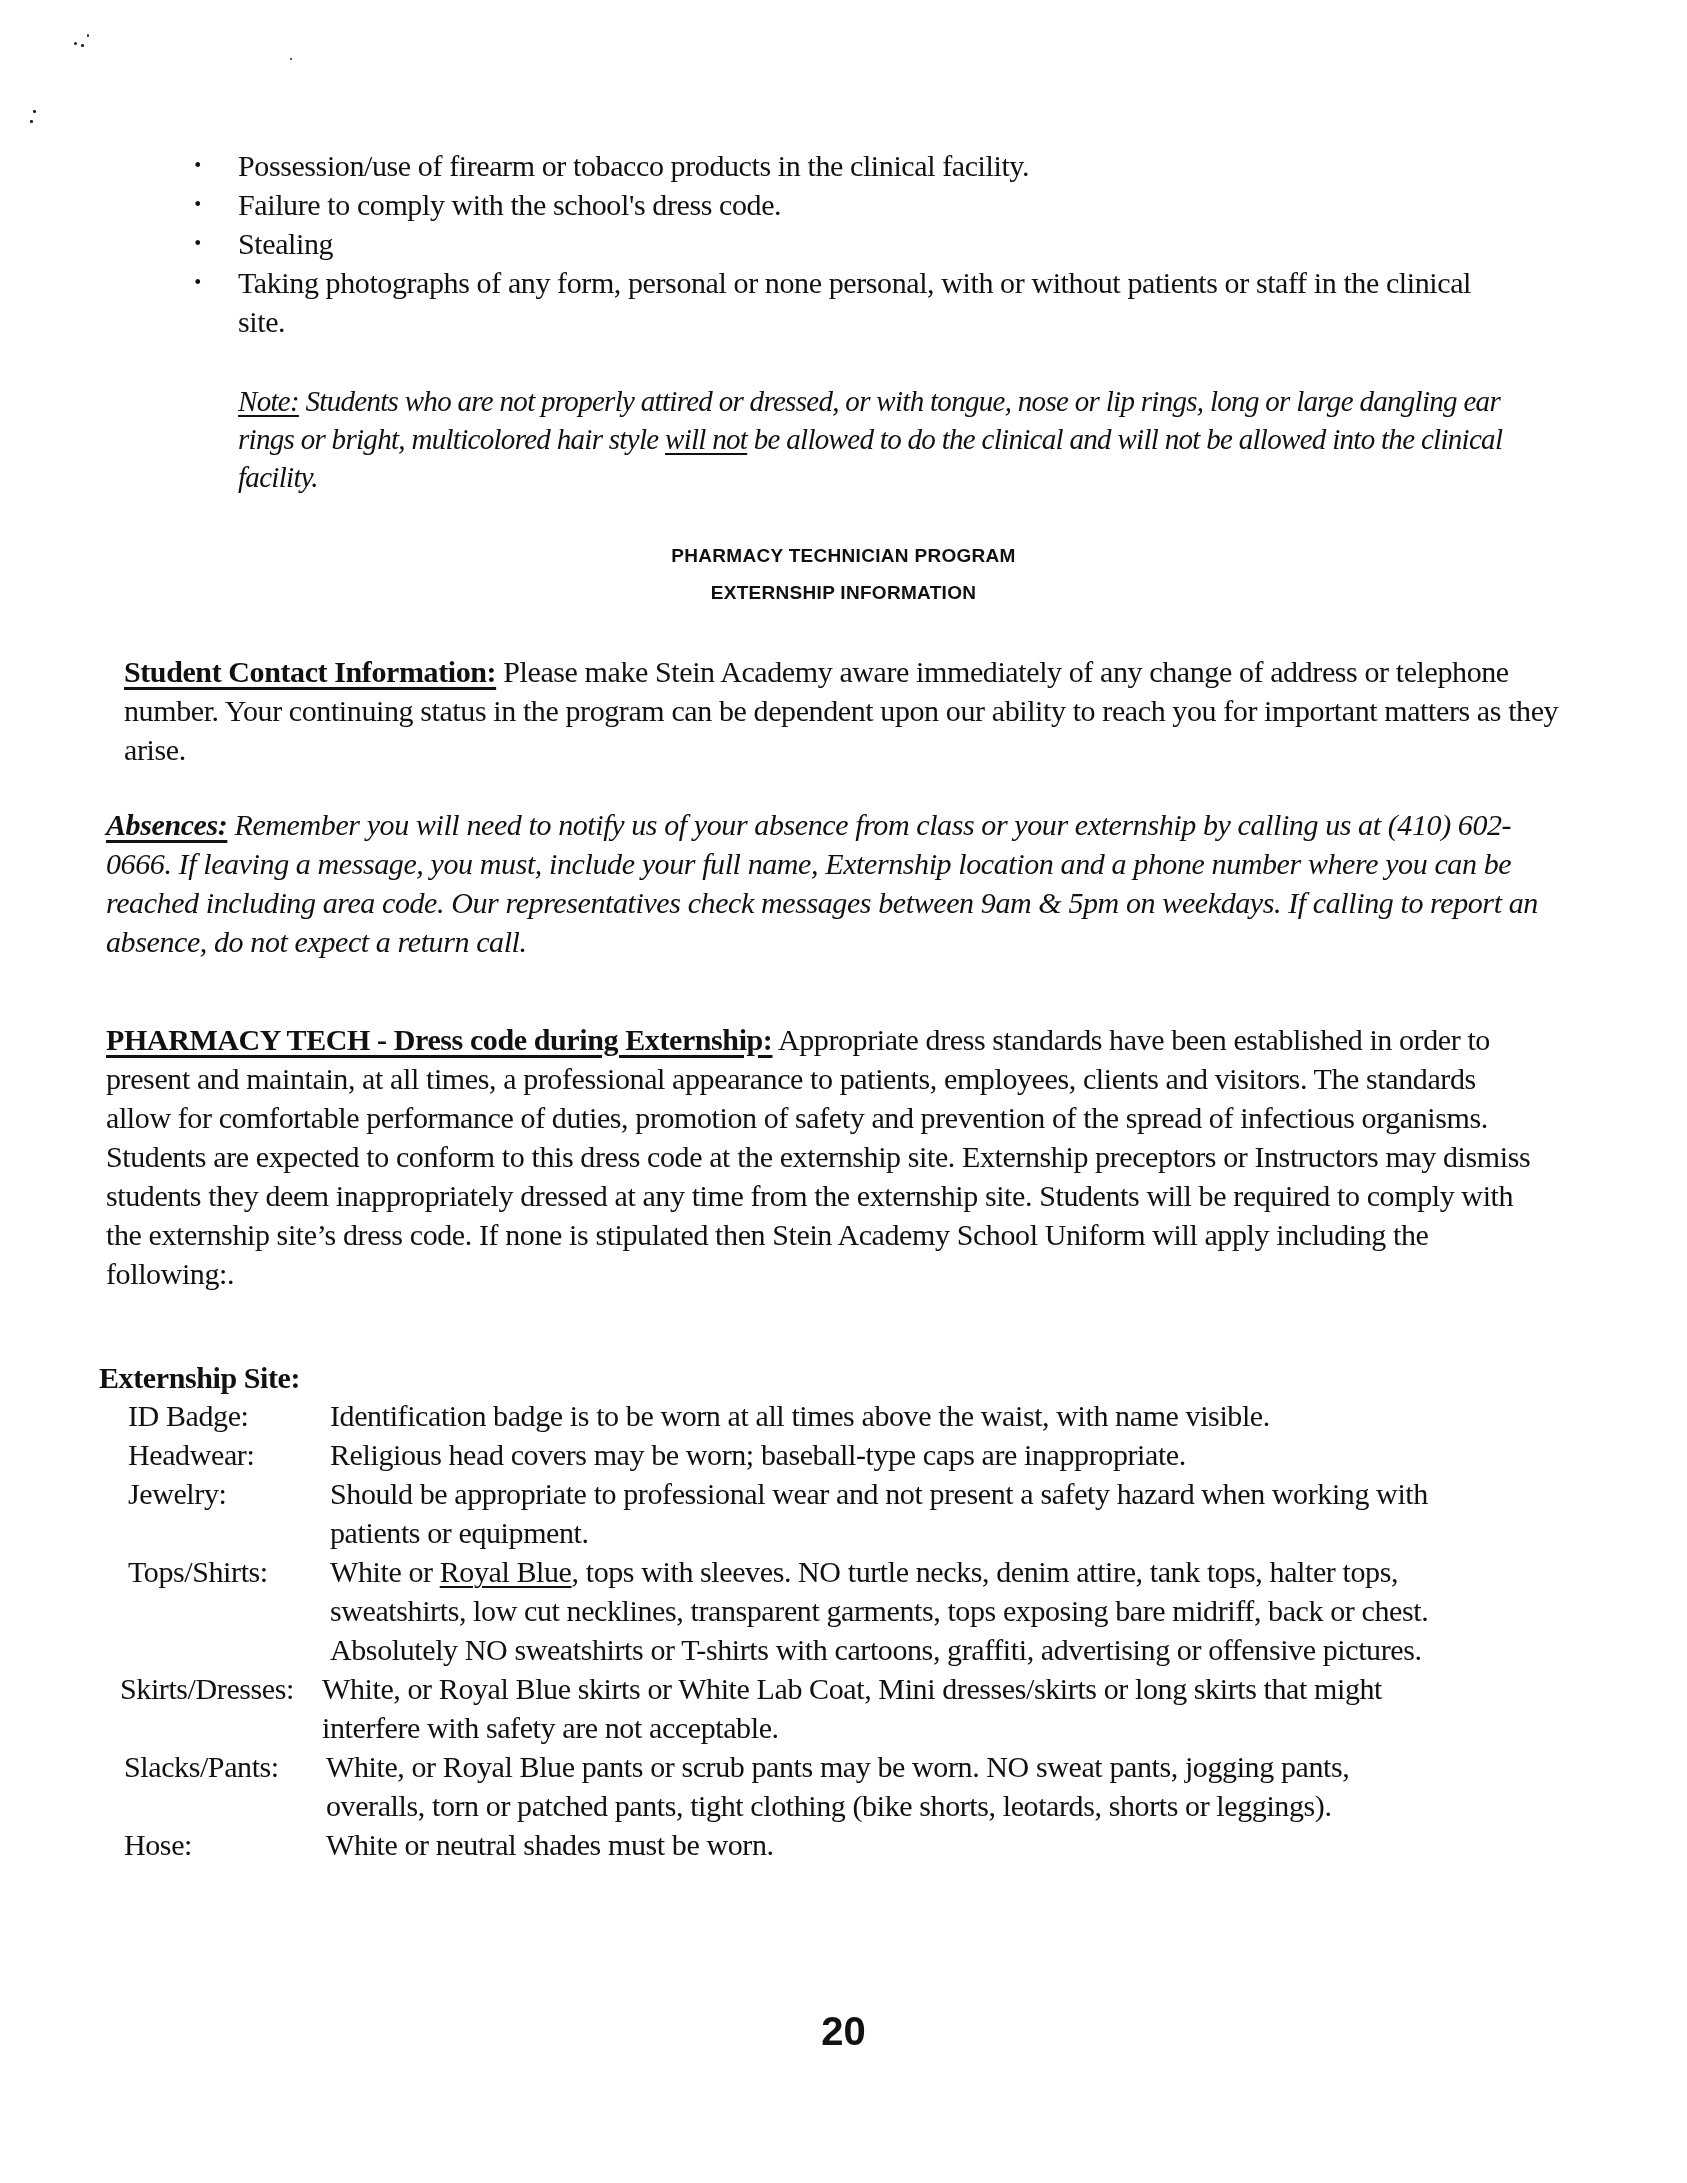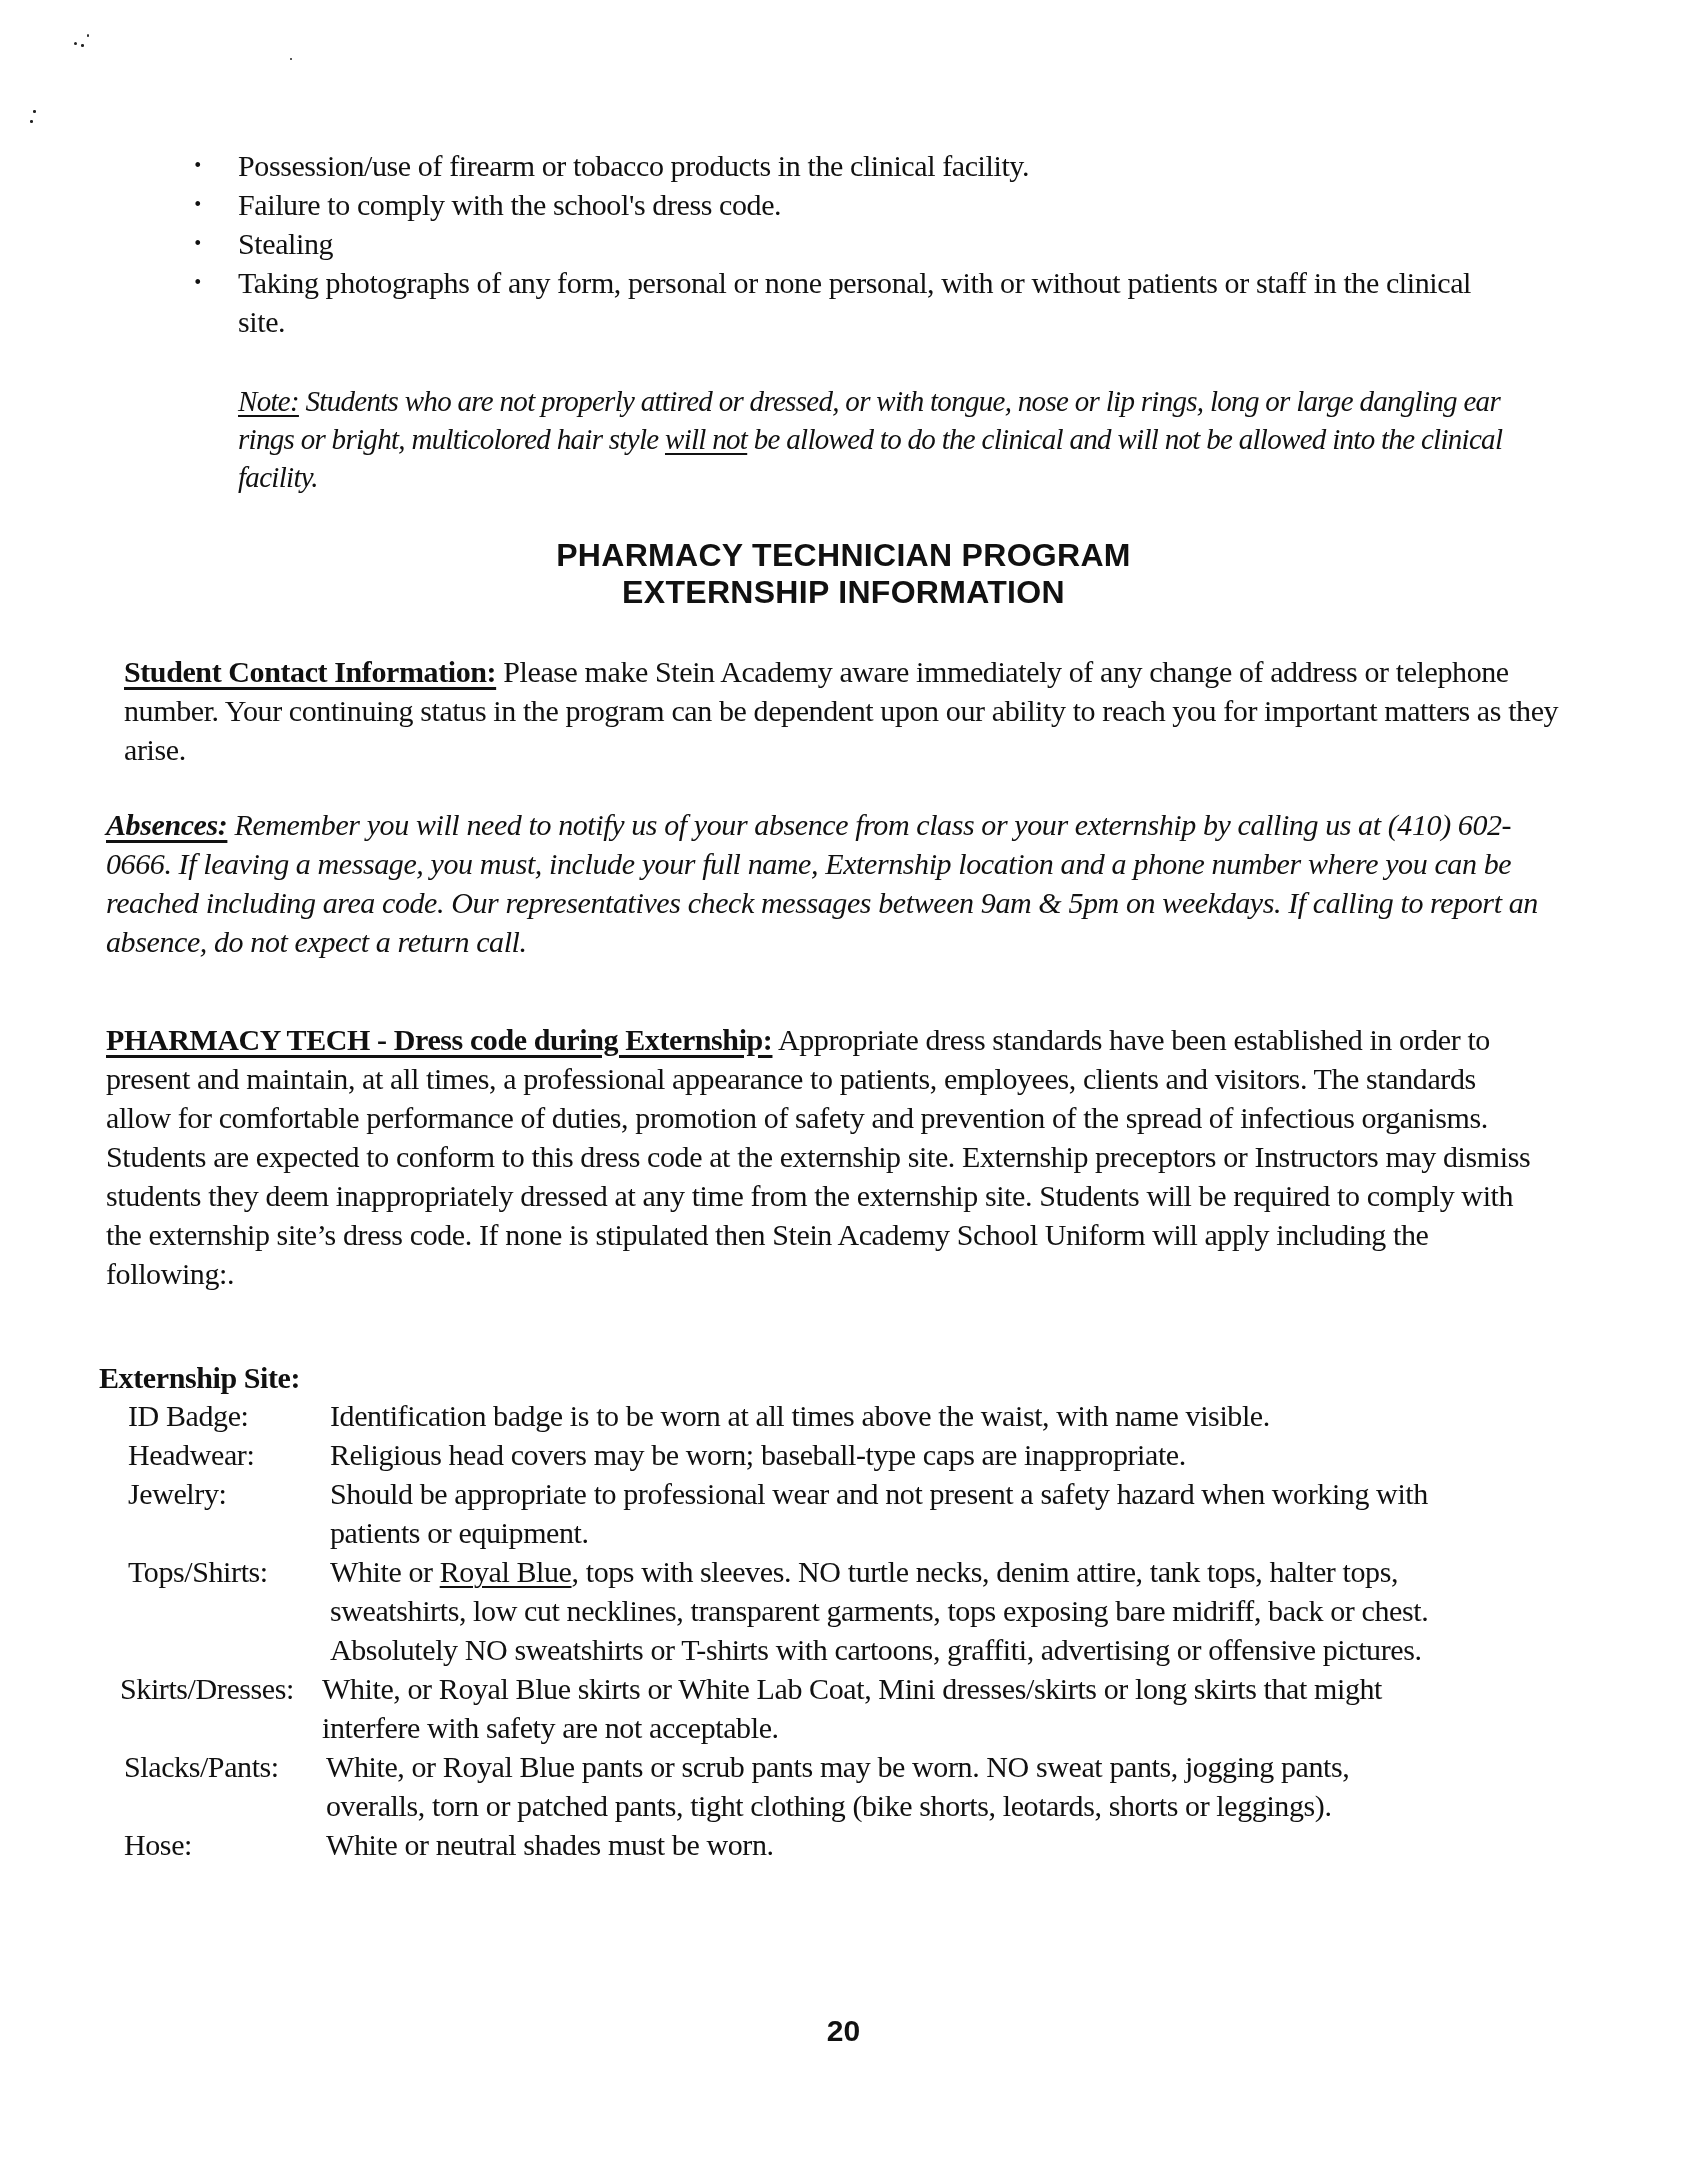--- a/index.html
+++ b/index.html
@@ -65,21 +65,21 @@
     .u { text-decoration: underline; text-decoration-thickness: 2px; text-underline-offset: 4px; }
 
     
     .heading {
       position: absolute;
       left: 0;
       width: 1687px;
       text-align: center;
       font-family: "Liberation Sans", "DejaVu Sans", sans-serif;
       font-weight: bold;
-      font-size: 32px;
+      font-size: 19px;
       line-height: 37px;
       letter-spacing: 0.3px;
     }
 
     .para {
       position: absolute;
       left: 106px;
       width: 1436px;
     }
     .para .lead {
@@ -117,21 +117,21 @@
     }
 
     .page-number {
       position: absolute;
       left: 0;
       top: 2011px;
       width: 1687px;
       text-align: center;
       font-family: "Liberation Sans", "DejaVu Sans", sans-serif;
       font-weight: bold;
-      font-size: 30px;
+      font-size: 40px;
       line-height: 40px;
     }
 
     .speck {
       position: absolute;
       background: #222;
       border-radius: 50%;
     }
   </style>
 </head>

